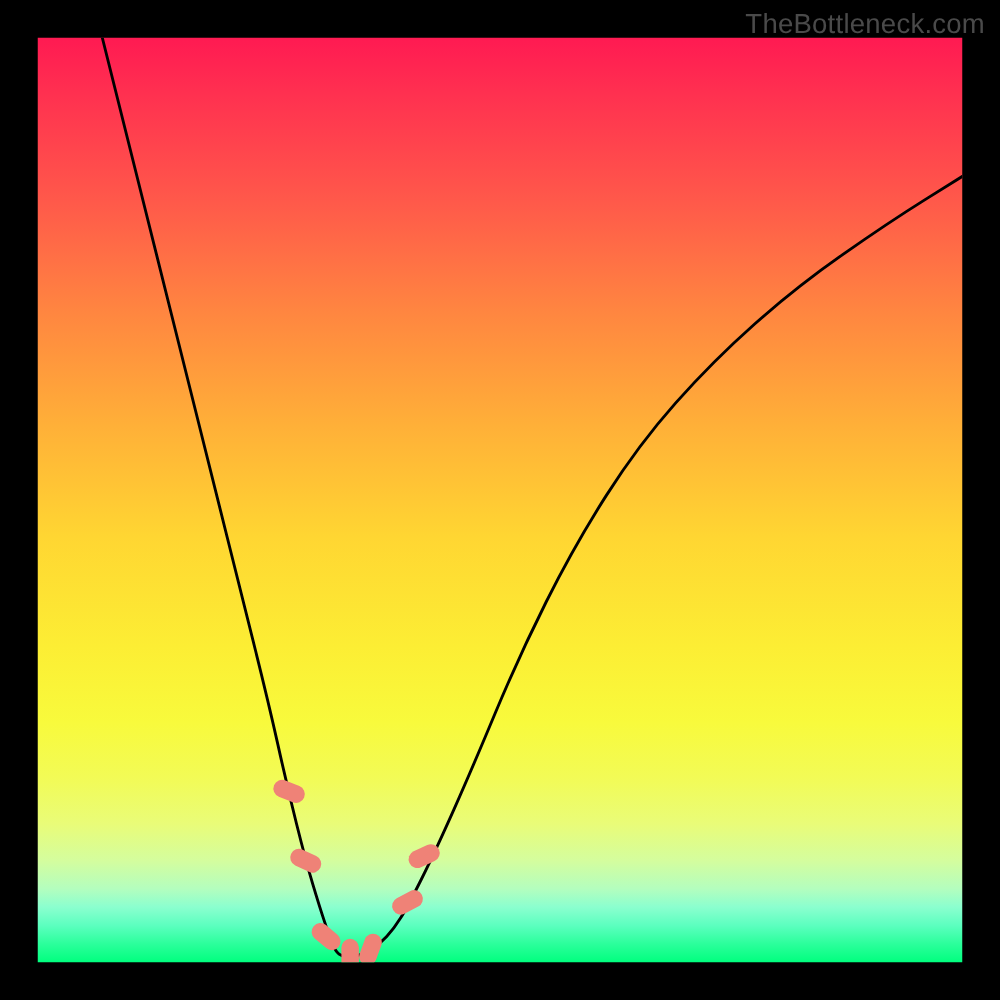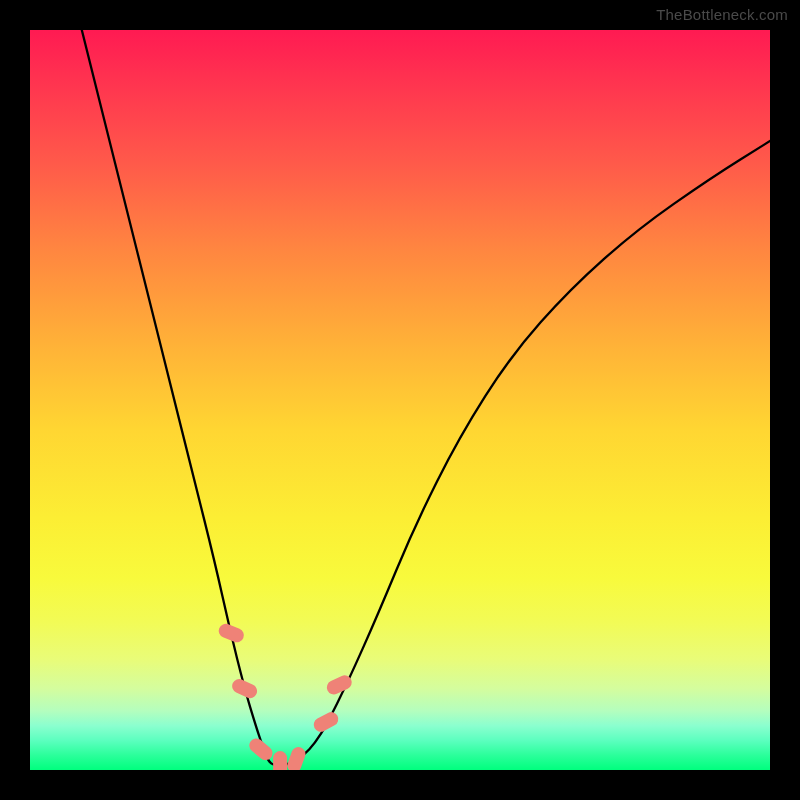--- a/index.html
+++ b/index.html
@@ -38,21 +38,21 @@
       #8bffcf 94%,
       #5cffbf 96%,
       #2bff9b 98%,
       #00ff7e 100%);
   }
   .watermark {
     position: absolute;
     top: 6px;
     right: 12px;
     color: #4a4a4a;
-    font-size: 15px;
+    font-size: 22px;
     font-weight: 500;
     letter-spacing: 0.2px;
   }
   svg.plot {
     position: absolute;
     inset: 0;
     width: 100%;
     height: 100%;
   }
 </style>

